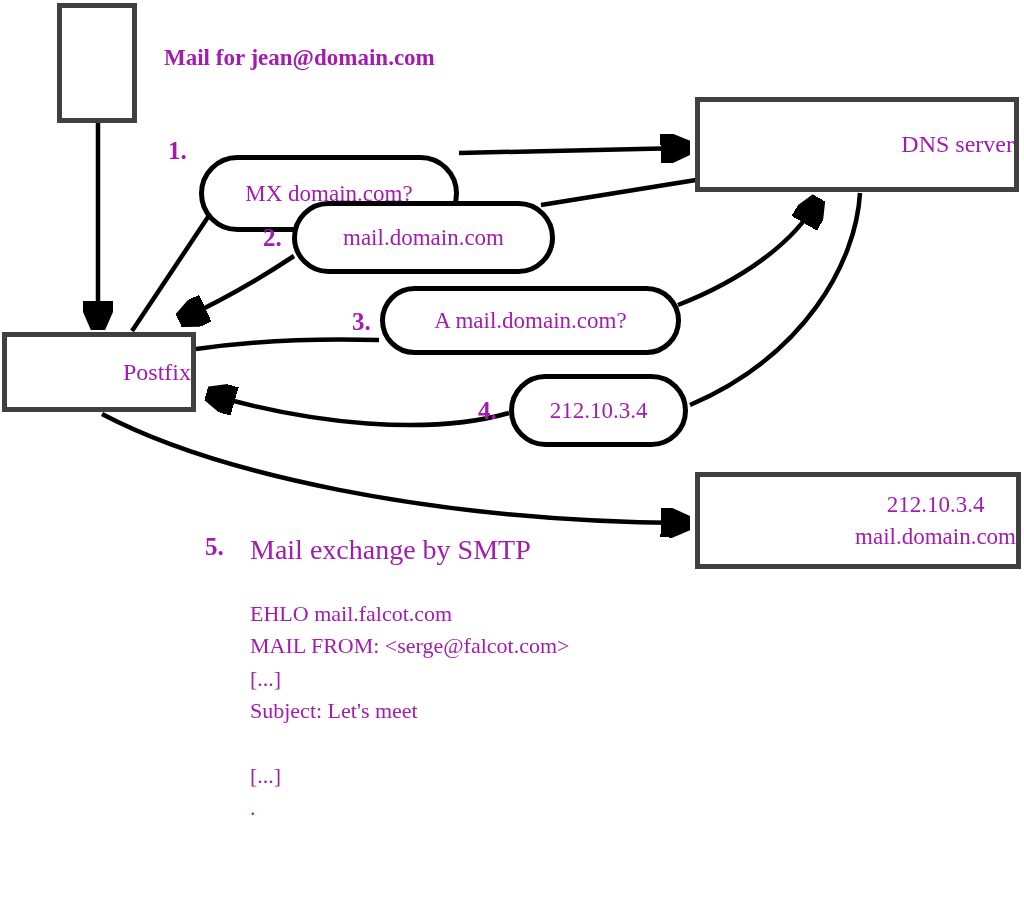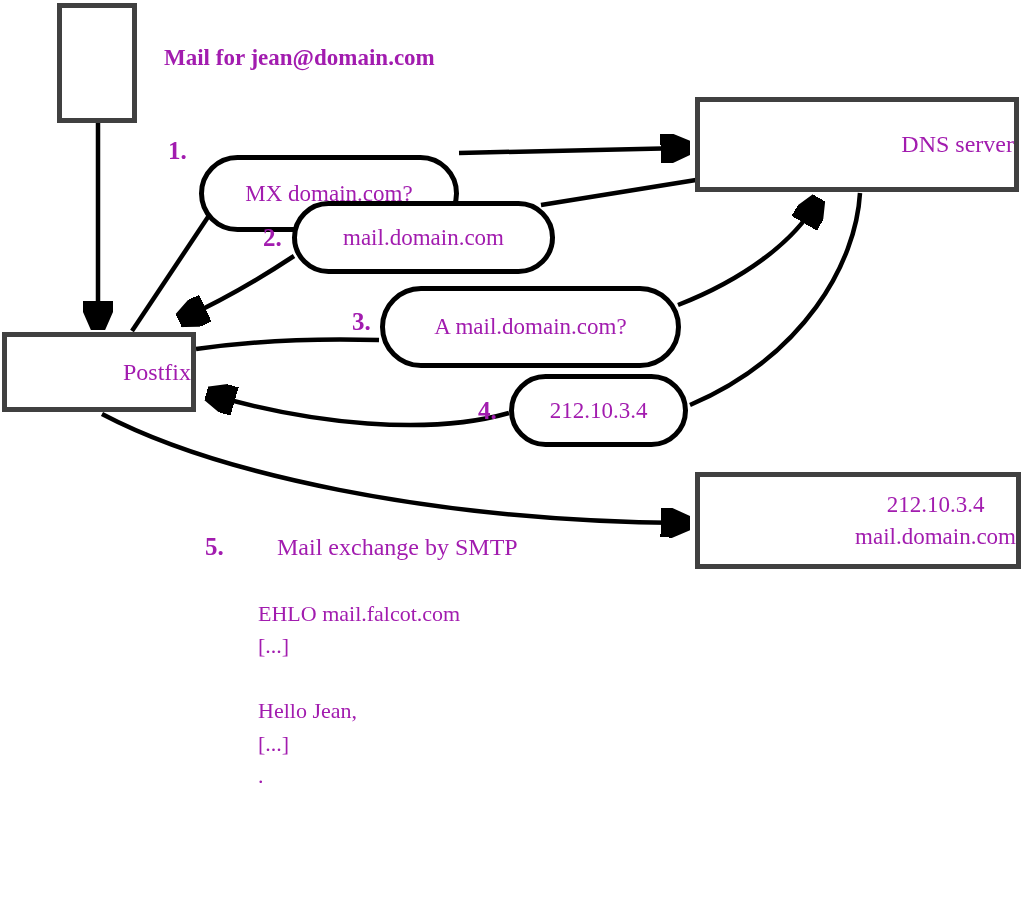--- a/index.html
+++ b/index.html
@@ -40,28 +40,28 @@
     font-size:25px;
     z-index:3;
     white-space:nowrap;
   }
   .free-label{
     position:absolute;
     z-index:3;
     white-space:nowrap;
   }
   .title-label{font-size:23px;font-weight:bold;}
-  .step5-label{font-size:24px;margin-left:27px;}
+  .step5-label{font-size:28px;}
   .result-lines{display:flex;flex-direction:column;gap:0;line-height:32px;font-size:23px;}
   .smtp-block{
     position:absolute;left:250px;top:598px;
     font-size:22px;
     z-index:3;
   }
-  .smtp-line{height:32.4px;line-height:32.4px;white-space:pre;margin-left:8px;}
+  .smtp-line{height:32.4px;line-height:32.4px;white-space:pre;}
 </style>
 </head>
 <body>
 
 <div class="stage">
 
   <svg class="connectors" width="1024" height="919" viewBox="0 0 1024 919">
     <defs>
       <marker id="arrowhead" viewBox="0 0 10 10" refX="8" refY="5" markerWidth="6.5" markerHeight="6.5" orient="auto" markerUnits="strokeWidth">
         <path d="M 0 0.6 L 10 5 L 0 9.4 L 2.6 5 Z" fill="#000" stroke="none"></path>
@@ -95,41 +95,42 @@
   <div class="pill" style="left:199px;top:117px;width:260px;height:77px;margin-top:38px;">
     <span>MX domain.com?</span>
   </div>
 
   <div class="num" style="left:263px;top:224px;">2.</div>
   <div class="pill" style="left:292px;top:201px;width:263px;height:73px;">
     <span>mail.domain.com</span>
   </div>
 
   <div class="num" style="left:352px;top:308px;">3.</div>
-  <div class="pill" style="left:380px;top:286px;width:301px;height:82px;">
+  <div class="pill" style="left:380px;top:286px;width:301px;height:69px;">
     <span>A mail.domain.com?</span>
   </div>
 
   <div class="num" style="left:478px;top:397px;">4.</div>
   <div class="pill" style="left:509px;top:374px;width:179px;height:73px;">
     <span>212.10.3.4</span>
   </div>
 
   <div class="node" style="left:695px;top:472px;width:326px;height:97px;">
     <div class="result-lines">
       <span>212.10.3.4</span>
       <span>mail.domain.com</span>
     </div>
   </div>
 
   <div class="num" style="left:205px;top:533px;">5.</div>
   <div class="free-label step5-label" style="left:250px;top:534px;">Mail exchange by SMTP</div>
 
   <div class="smtp-block">
     <div class="smtp-line">EHLO mail.falcot.com</div>
+    <div class="smtp-line">MAIL FROM: &lt;serge@falcot.com&gt;</div>
     <div class="smtp-line">[...]</div>
+    <div class="smtp-line">Subject: Let's meet</div>
     <div class="smtp-line"></div>
-    <div class="smtp-line">Hello Jean,</div>
     <div class="smtp-line">[...]</div>
     <div class="smtp-line">.</div>
   </div>
 
 </div>
 
 </body></html>

